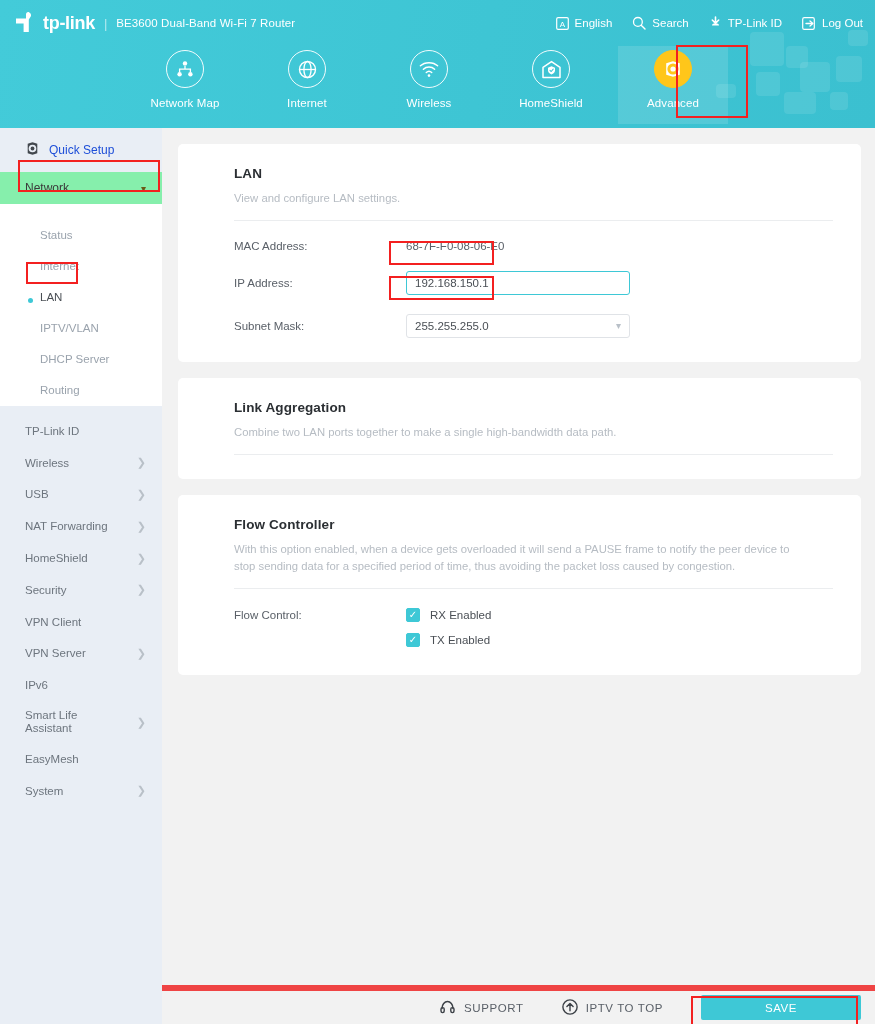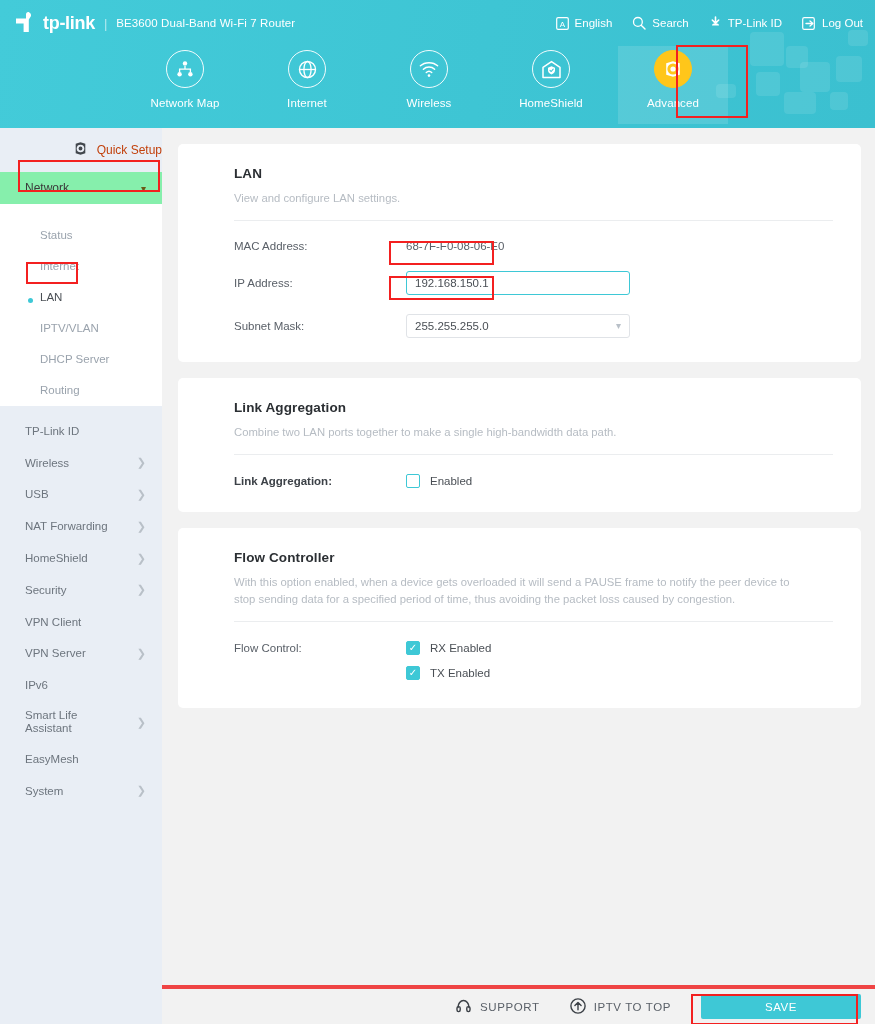--- a/index.html
+++ b/index.html
@@ -53,21 +53,21 @@
   
   .body { position:relative; display:flex; height:896px; }
 
   
   .sidebar {
     width:162px; background:#e9eef5; flex:none; position:relative;
     padding-top:0; height:896px;
   }
   .quick {
     display:flex; align-items:center; gap:9px; height:44px; padding-left:25px;
-    color:#c2410c; font-size:12px; cursor:pointer;justify-content:flex-end;
+    color:#1d4ed8; font-size:12px; cursor:pointer;
   }
   .menugroup { background:#fff; }
   .m-parent {
     height:32px; display:flex; align-items:center; justify-content:space-between;
     padding:0 16px 0 25px; background:#86efac; font-size:12px; color:#3a3a3a; cursor:pointer;
     position:relative;
   }
   .sub { background:#fff; padding:6px 0 10px; }
   .sub-item {
     height:31px; display:flex; align-items:flex-end; padding-left:40px;
@@ -117,22 +117,22 @@
   .cbtxt { font-size:11.5px; color:#4a4f55; }
   .note { margin-top:19px; font-size:11.3px; color:#4a4f55; }
   .note b { color:#2b2f33; }
 
   .fc-rows { display:flex; align-items:flex-start; margin-top:19px; }
   .fc-rows .lab { width:172px; font-size:11.5px; color:#5a6068; flex:none; padding-top:1px; }
 
   
   .footer {
     position:absolute; left:162px; right:0; bottom:0; height:39px; background:#f2f2f2;
-    border-top:4px solid #ef4444; display:flex; align-items:center; justify-content:flex-end;
-    padding-right:14px; gap:4px;
+    border-top:6px solid #ef4444; display:flex; align-items:center; justify-content:flex-end;
+    padding-right:14px; gap:12px;
   }
   .fbtn { display:flex; align-items:center; gap:8px; font-size:11.5px; color:#5a6068;
           letter-spacing:.6px; cursor:pointer; margin-right:26px; }
   .save {
     width:160px; height:25px; background:#3ec8d6; color:#fff; font-size:11.5px;
     display:flex; align-items:center; justify-content:center; letter-spacing:.6px;
     cursor:pointer; position:relative; border-radius:2px;
   }
 </style>
 </head>
@@ -386,27 +386,20 @@
             <span>255.255.255.0</span>
             <span class="cv">▾</span>
           </span>
         </div>
       </div>
 
       <div class="card">
         <h2>Link Aggregation</h2>
         <div class="desc">Combine two LAN ports together to make a single high-bandwidth data path.</div>
         <div class="rule"></div>
-        <div class="row">
-          <span class="lab bold">Link Aggregation:</span>
-          <span class="cbline">
-            <span class="cb"></span>
-            <span class="cbtxt">Enabled</span>
-          </span>
-        </div>
       </div>
 
       <div class="card" style="padding-bottom:28px;">
         <h2>Flow Controller</h2>
         <div class="desc" style="max-width:576px;">With this option enabled, when a device gets overloaded it will send a PAUSE frame to notify the peer device to stop sending data for a specified period of time, thus avoiding the packet loss caused by congestion.</div>
         <div class="rule"></div>
 
         <div class="fc-rows">
           <span class="lab">Flow Control:</span>
           <div>

